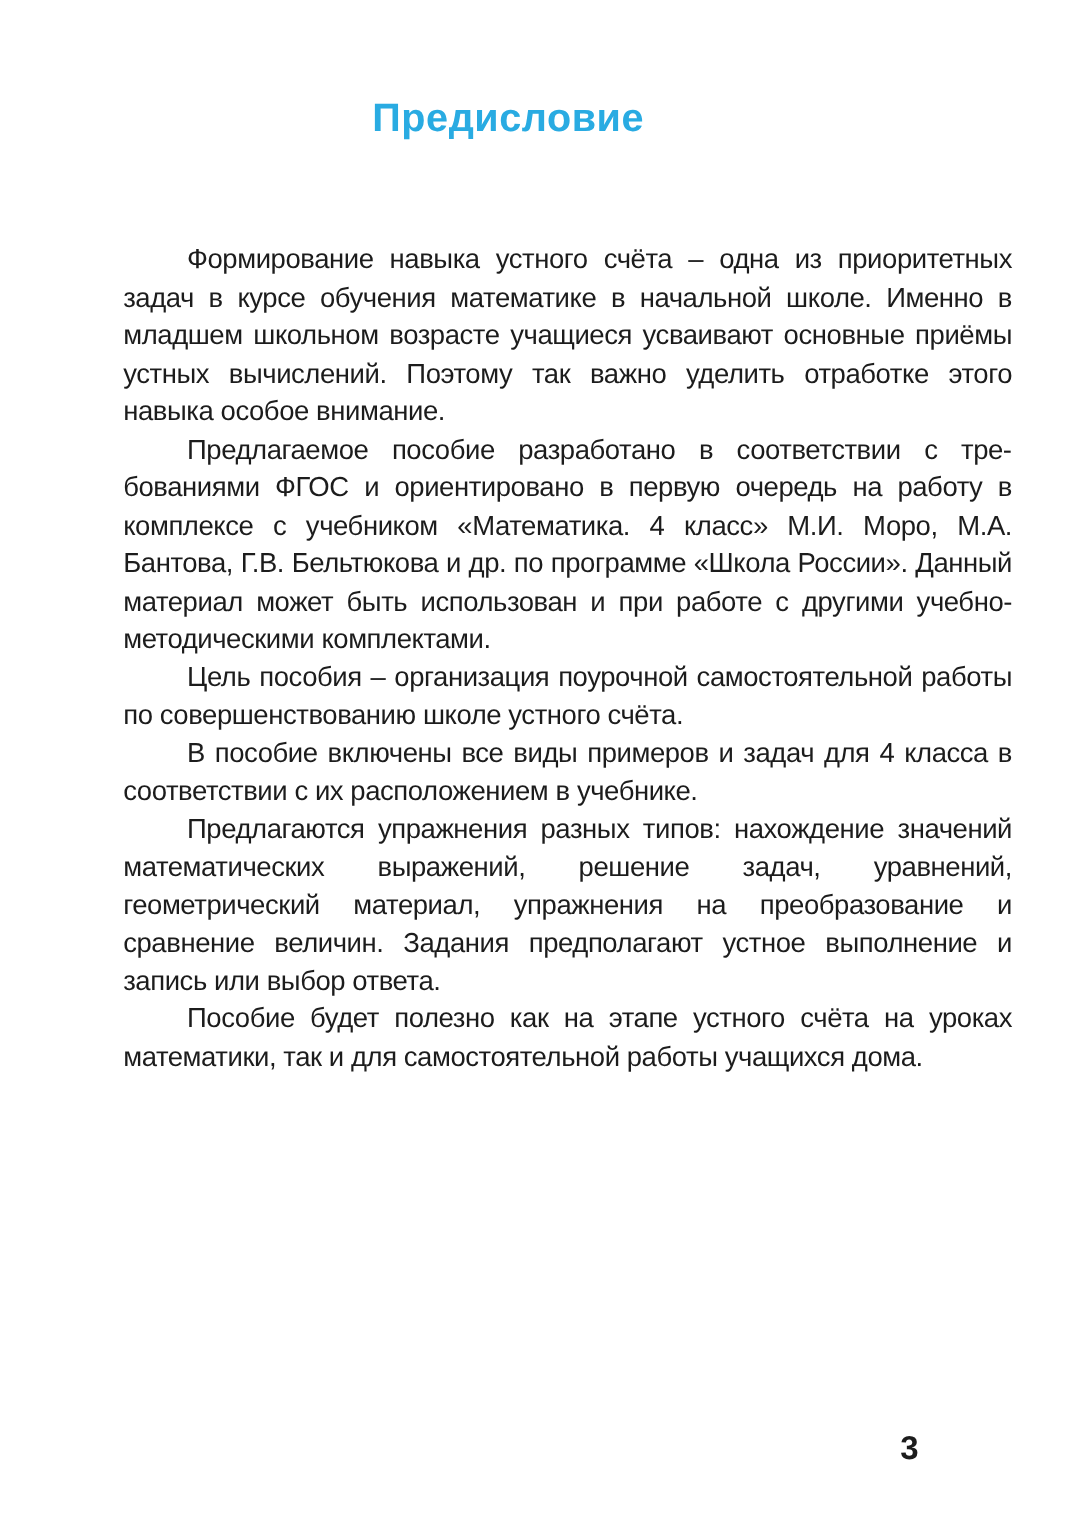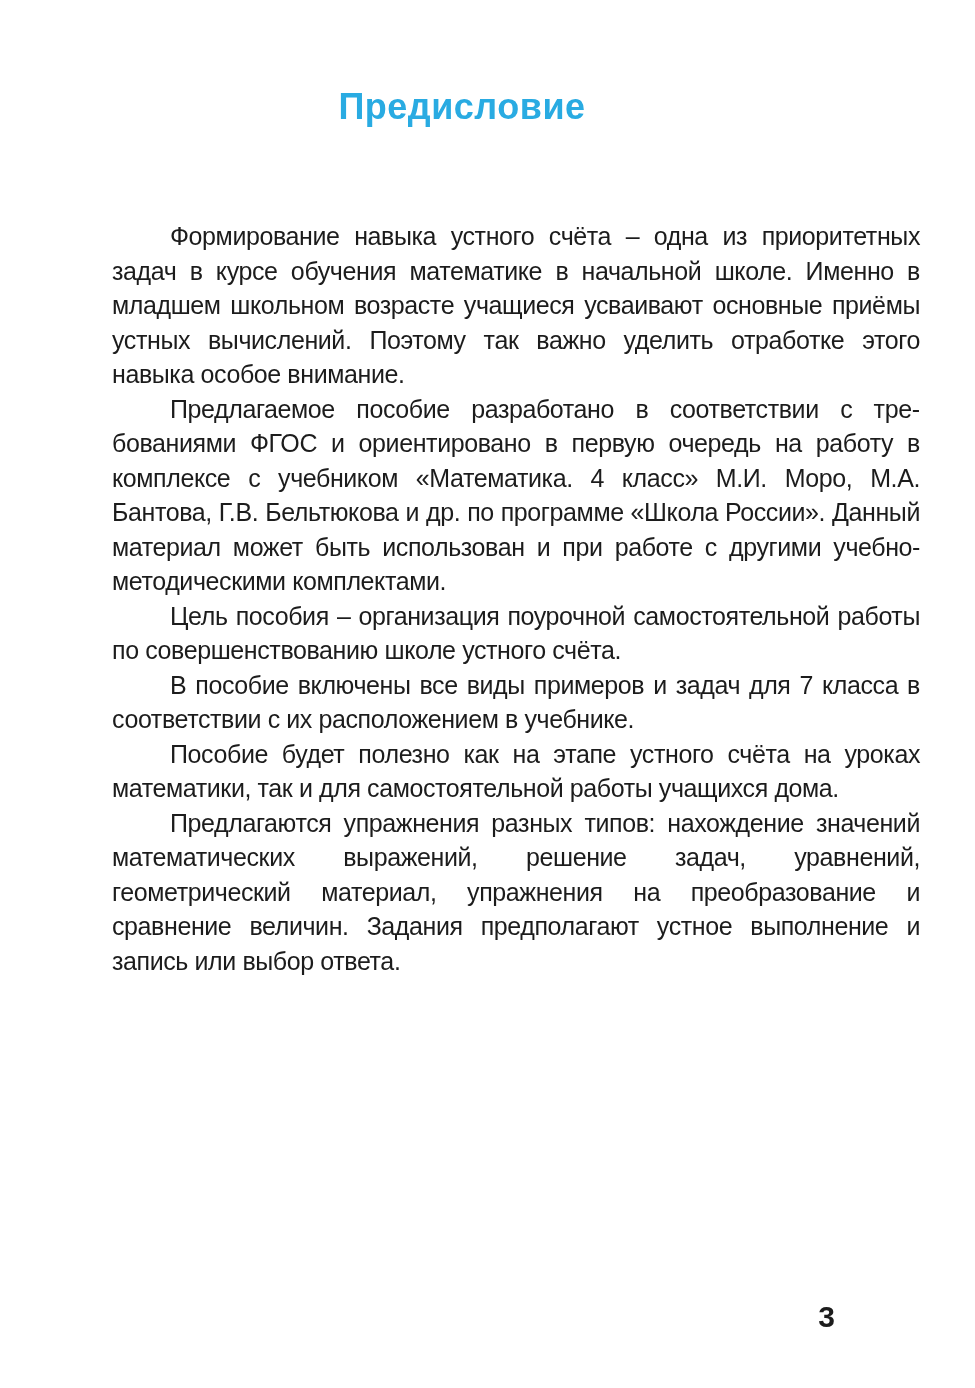--- a/index.html
+++ b/index.html
@@ -58,20 +58,20 @@
 <body>
 
 <div class="page">
 
   <h1 class="page-title" style="color: rgb(41, 171, 226);">Предисловие</h1>
 
   <div class="preface-text" style="color: rgb(28, 28, 28);">
     <p>Формирование навыка устного счёта – одна из приоритет­ных задач в курсе обучения математике в начальной школе. Именно в младшем школьном возрасте учащиеся усваивают ос­новные приёмы устных вычислений. Поэтому так важно уделить отработке этого навыка особое внимание.</p>
     <p>Предлагаемое пособие разработано в соответствии с тре­бованиями ФГОС и ориентировано в первую очередь на работу в комплексе с учебником «Математика. 4 класс» М.И. Моро, М.А. Бантова, Г.В. Бельтюкова и др. по программе «Школа Рос­сии». Данный материал может быть использован и при работе с другими учебно-методическими комплектами.</p>
     <p>Цель пособия – организация поурочной самостоятельной работы по совершенствованию школе устного счёта.</p>
-    <p>В пособие включены все виды примеров и задач для 7 класса в соответствии с их расположением в учебнике.</p>
+    <p>В пособие включены все виды примеров и задач для 4 класса в соответствии с их расположением в учебнике.</p>
+    <p>Предлагаются упражнения разных типов: нахождение зна­чений математических выражений, решение задач, уравнений, геометрический материал, упражнения на преобразование и сравнение величин. Задания предполагают устное выполне­ние и запись или выбор ответа.</p>
     <p>Пособие будет полезно как на этапе устного счёта на уро­ках математики, так и для самостоятельной работы учащихся дома.</p>
-    <p>Предлагаются упражнения разных типов: нахождение зна­чений математических выражений, решение задач, уравнений, геометрический материал, упражнения на преобразование и сравнение величин. Задания предполагают устное выполне­ние и запись или выбор ответа.</p>
   </div>
 
   <div class="page-number" style="color: rgb(28, 28, 28);">3</div>
 
 </div>
 
 </body></html>

